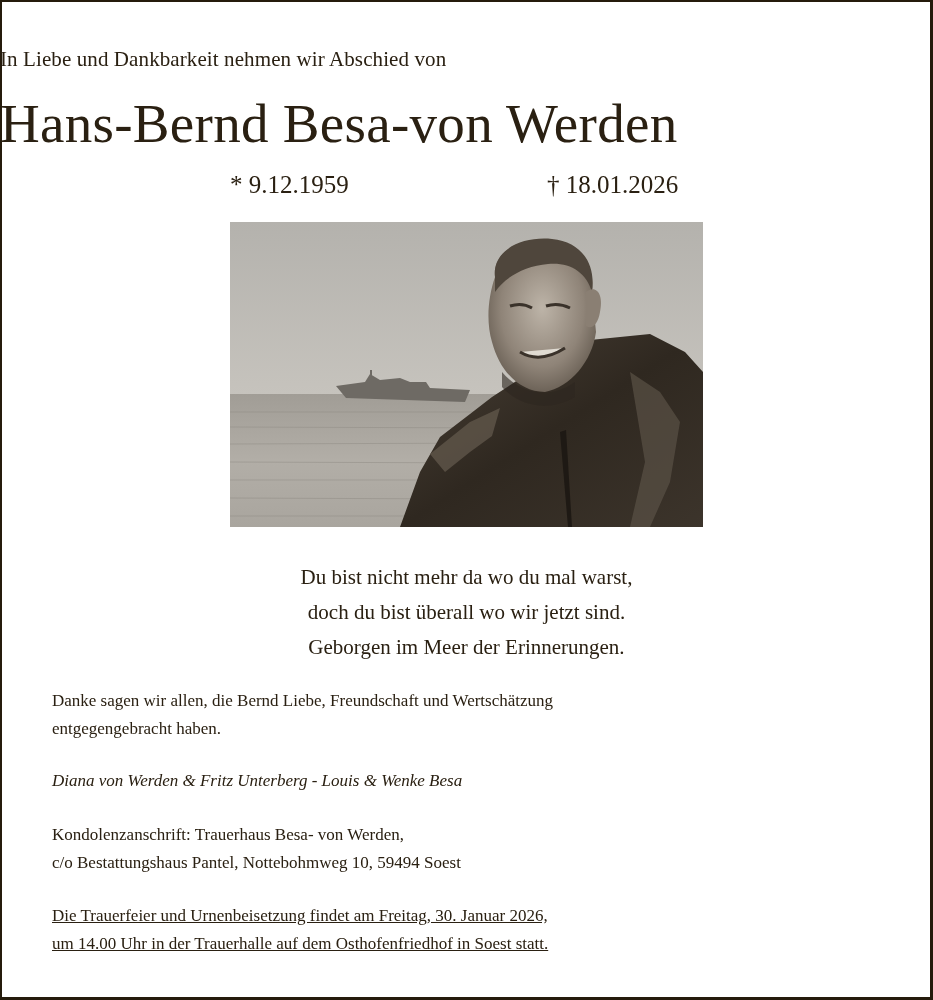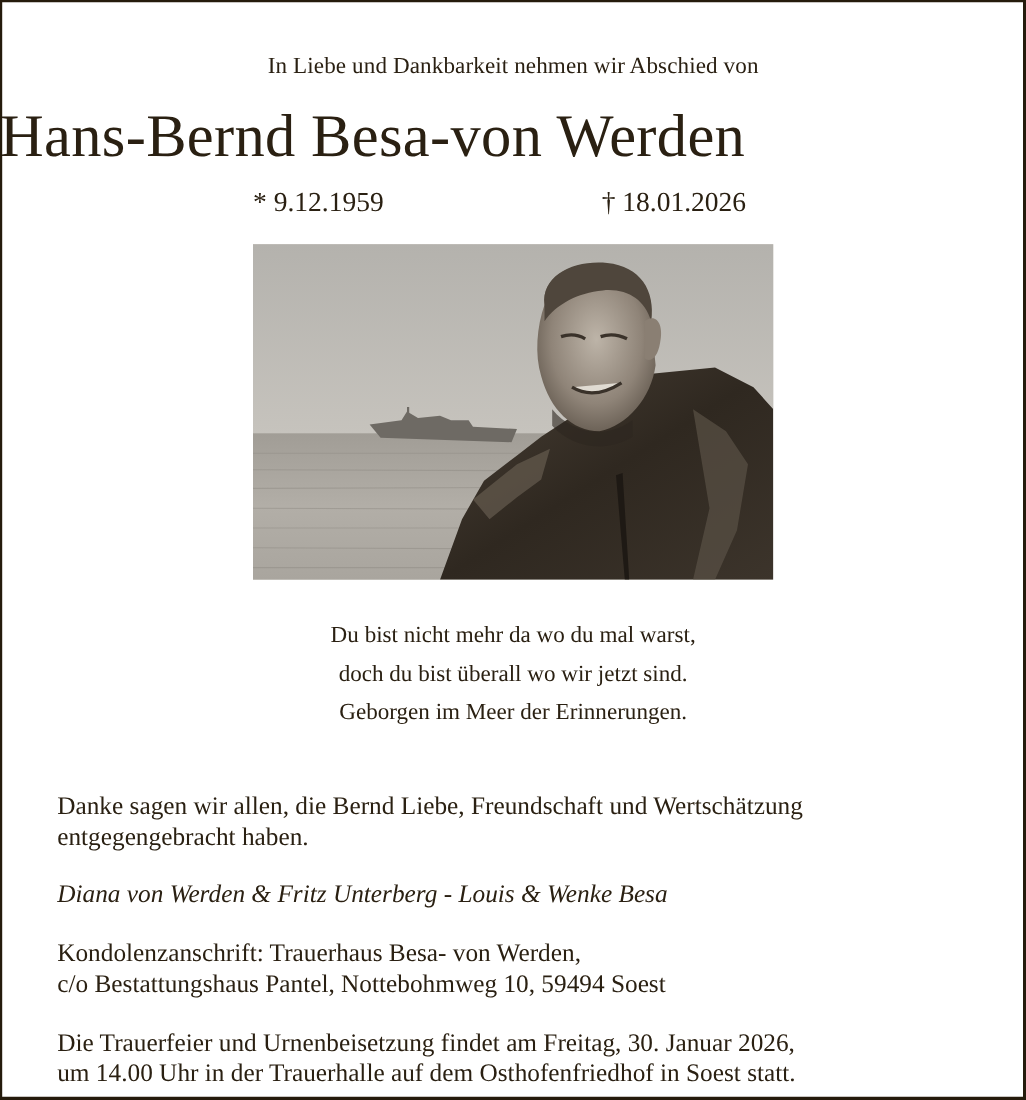--- a/index.html
+++ b/index.html
@@ -20,21 +20,20 @@
       left: 0; top: 0;
       width: 933px; height: 1000px;
       box-sizing: border-box;
       border: 2px solid #251b0c;
       border-right-width: 3px;
       border-bottom-width: 3px;
     }
     .abs { position: absolute; white-space: nowrap; }
     .intro {
       left: 0; width: 933px; top: 47px;
-      text-align: center;
       font-size: 21px;
       letter-spacing: 0.1px;
     }
     .name {
       left: 0; width: 933px; top: 92px;
       text-align: left;
       font-size: 55px;
       line-height: 64px;
       letter-spacing: 0.3px;
     }
@@ -55,26 +54,26 @@
     }
     .photo svg { display: block; }
     .poem {
       left: 0; width: 933px; top: 560px;
       text-align: center;
       font-size: 21px;
       line-height: 35px;
     }
     .poem div { white-space: nowrap; }
     .block {
-      left: 52px; font-size: 23px; line-height: 28px; margin-top: 32px;
+      left: 52px; font-size: 17px; line-height: 28px;
     }
     .thanks { top: 687px; }
     .signers { top: 767px; font-style: italic; }
     .address { top: 821px; }
-    .ceremony { top: 902px; }
+    .ceremony { top: 902px; text-decoration: underline; }
     .block div { white-space: nowrap; }
   </style>
 </head>
 <body>
 
 <div class="frame"></div>
 
 <div class="abs intro">In Liebe und Dankbarkeit nehmen wir Abschied von</div>
 
 <div class="abs name">Hans-Bernd Besa-von Werden</div>

